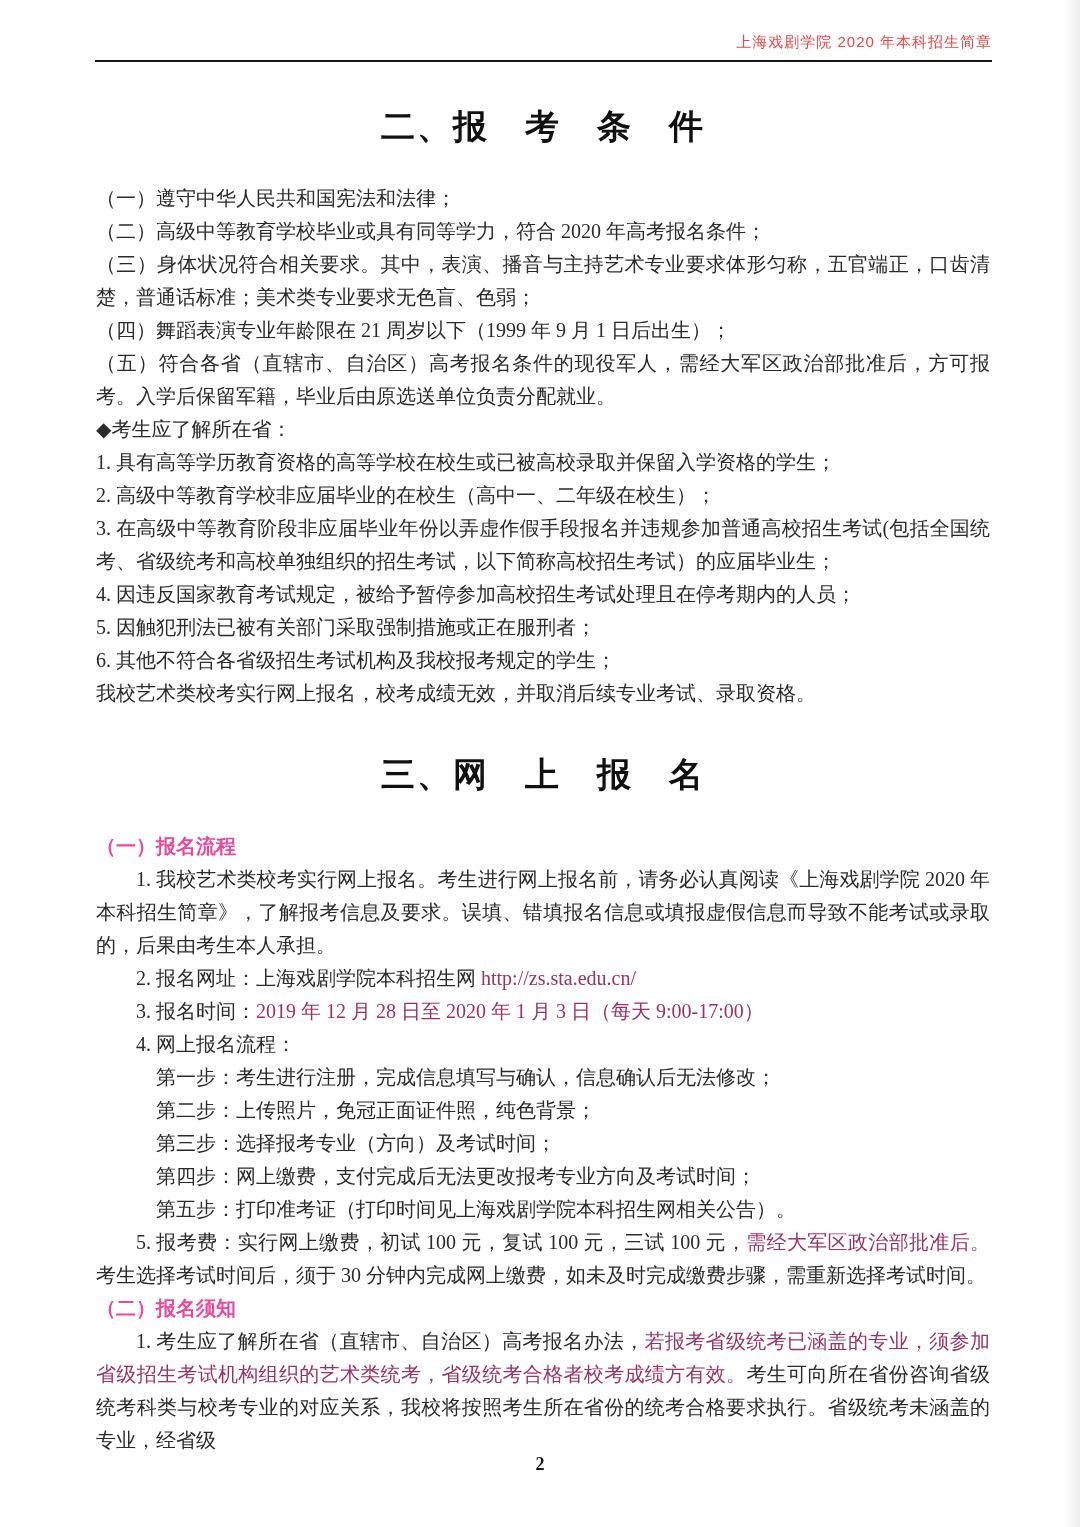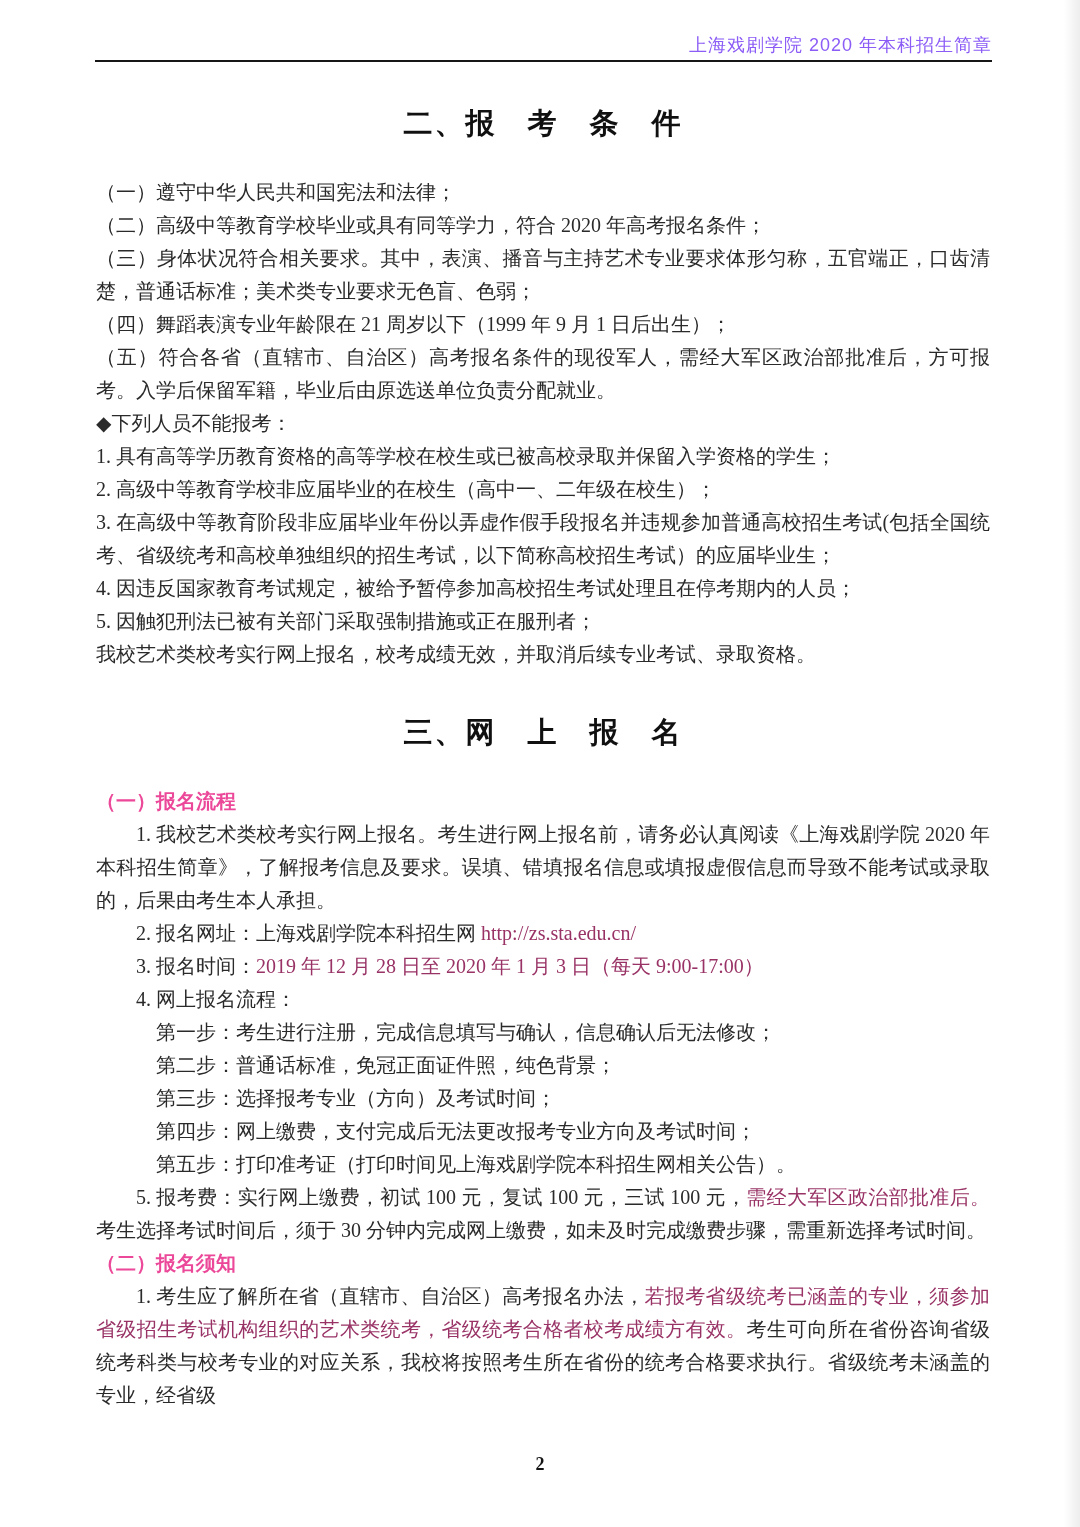--- a/index.html
+++ b/index.html
@@ -20,41 +20,41 @@
   .page::after{
     content:"";
     position:absolute;top:0;right:0;width:16px;height:100%;
     background:linear-gradient(to right,rgba(0,0,0,0),rgba(0,0,0,0.07));
     pointer-events:none;
   }
   .doc-header{
     position:absolute;
     top:33px;
     right:88px;
-    font-size:18px;
+    font-size:15px;
     letter-spacing:1px;
-    color:#8b5cf6;
+    color:#ef4444;
     font-family:"Liberation Sans","DejaVu Sans",sans-serif;
   }
   .header-rule{
     position:absolute;
     top:60px;
     left:95px;
     width:897px;
     height:2px;
     background:#161616;
   }
   .doc-content{
     position:absolute;
     top:62px;
     left:96px;
     width:894px;
   }
   .section-title{
-    font-size:29px;
+    font-size:34px;
     font-weight:700;
     color:#101010;
     text-align:center;
     margin:42px 0 32px 0;
     letter-spacing:2px;
   }
   .para{
     margin:0;
     font-size:20px;
     line-height:33px;
@@ -86,35 +86,36 @@
   </div>
   <div class="header-rule"></div>
 
   <main class="doc-content" id="doc-content">
       <h2 class="section-title">二、报　考　条　件</h2>
       <p class="para"><span class="seg-normal">（一）遵守中华人民共和国宪法和法律；</span></p>
       <p class="para"><span class="seg-normal">（二）高级中等教育学校毕业或具有同等学力，符合 2020 年高考报名条件；</span></p>
       <p class="para"><span class="seg-normal">（三）身体状况符合相关要求。其中，表演、播音与主持艺术专业要求体形匀称，五官端正，口齿清楚，普通话标准；美术类专业要求无色盲、色弱；</span></p>
       <p class="para"><span class="seg-normal">（四）舞蹈表演专业年龄限在 21 周岁以下（1999 年 9 月 1 日后出生）；</span></p>
       <p class="para"><span class="seg-normal">（五）符合各省（直辖市、自治区）高考报名条件的现役军人，需经大军区政治部批准后，方可报考。入学后保留军籍，毕业后由原选送单位负责分配就业。</span></p>
-      <p class="para"><span class="seg-normal">◆下列人员不能报考：</span></p>
+      <p class="para"><span class="seg-normal">◆考生应了解所在省：</span></p>
       <p class="para"><span class="seg-normal">1. 具有高等学历教育资格的高等学校在校生或已被高校录取并保留入学资格的学生；</span></p>
       <p class="para"><span class="seg-normal">2. 高级中等教育学校非应届毕业的在校生（高中一、二年级在校生）；</span></p>
       <p class="para"><span class="seg-normal">3. 在高级中等教育阶段非应届毕业年份以弄虚作假手段报名并违规参加普通高校招生考试(包括全国统考、省级统考和高校单独组织的招生考试，以下简称高校招生考试）的应届毕业生；</span></p>
       <p class="para"><span class="seg-normal">4. 因违反国家教育考试规定，被给予暂停参加高校招生考试处理且在停考期内的人员；</span></p>
       <p class="para"><span class="seg-normal">5. 因触犯刑法已被有关部门采取强制措施或正在服刑者；</span></p>
+      <p class="para"><span class="seg-normal">6. 其他不符合各省级招生考试机构及我校报考规定的学生；</span></p>
       <p class="para"><span class="seg-normal">我校艺术类校考实行网上报名，校考成绩无效，并取消后续专业考试、录取资格。</span></p>
       <h2 class="section-title">三、网　上　报　名</h2>
       <p class="para"><span class="seg-bold">（一）报名流程</span></p>
       <p class="para i2"><span class="seg-normal">1. 我校艺术类校考实行网上报名。考生进行网上报名前，请务必认真阅读《上海戏剧学院 2020 年本科招生简章》，了解报考信息及要求。误填、错填报名信息或填报虚假信息而导致不能考试或录取的，后果由考生本人承担。</span></p>
       <p class="para i2"><span class="seg-normal">2. 报名网址：上海戏剧学院本科招生网 </span><span class="seg-accent">http://zs.sta.edu.cn/</span></p>
       <p class="para i2"><span class="seg-normal">3. 报名时间：</span><span class="seg-accent">2019 年 12 月 28 日至 2020 年 1 月 3 日（每天 9:00-17:00）</span></p>
       <p class="para i2"><span class="seg-normal">4. 网上报名流程：</span></p>
       <p class="para i3"><span class="seg-normal">第一步：考生进行注册，完成信息填写与确认，信息确认后无法修改；</span></p>
-      <p class="para i3"><span class="seg-normal">第二步：普通话标准，免冠正面证件照，纯色背景；</span></p>
+      <p class="para i3"><span class="seg-normal">第二步：上传照片，免冠正面证件照，纯色背景；</span></p>
       <p class="para i3"><span class="seg-normal">第三步：选择报考专业（方向）及考试时间；</span></p>
       <p class="para i3"><span class="seg-normal">第四步：网上缴费，支付完成后无法更改报考专业方向及考试时间；</span></p>
       <p class="para i3"><span class="seg-normal">第五步：打印准考证（打印时间见上海戏剧学院本科招生网相关公告）。</span></p>
       <p class="para i2"><span class="seg-normal">5. 报考费：实行网上缴费，初试 100 元，复试 100 元，三试 100 元，</span><span class="seg-accent">需经大军区政治部批准后。</span><span class="seg-normal">考生选择考试时间后，须于 30 分钟内完成网上缴费，如未及时完成缴费步骤，需重新选择考试时间。</span></p>
       <p class="para"><span class="seg-bold">（二）报名须知</span></p>
       <p class="para i2"><span class="seg-normal">1. 考生应了解所在省（直辖市、自治区）高考报名办法，</span><span class="seg-accent">若报考省级统考已涵盖的专业，须参加省级招生考试机构组织的艺术类统考，省级统考合格者校考成绩方有效。</span><span class="seg-normal">考生可向所在省份咨询省级统考科类与校考专业的对应关系，我校将按照考生所在省份的统考合格要求执行。省级统考未涵盖的专业，经省级</span></p>
     </main>
 
   <div class="doc-footer">
     <span>2</span>

